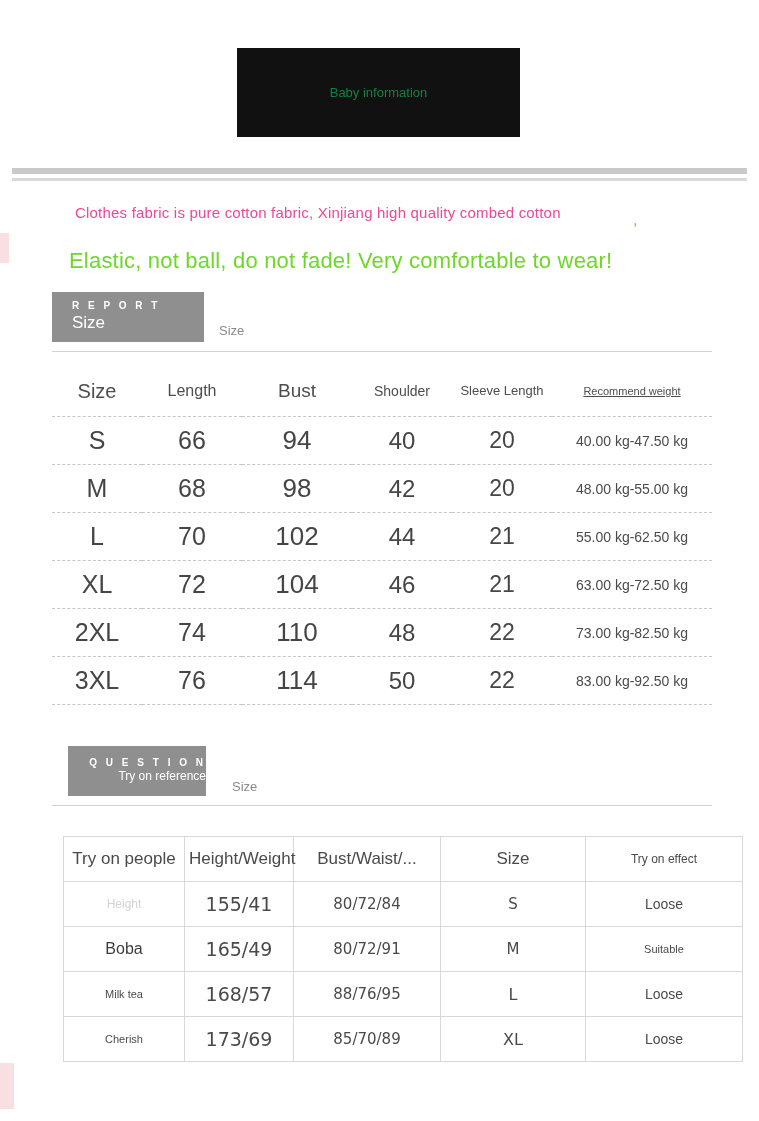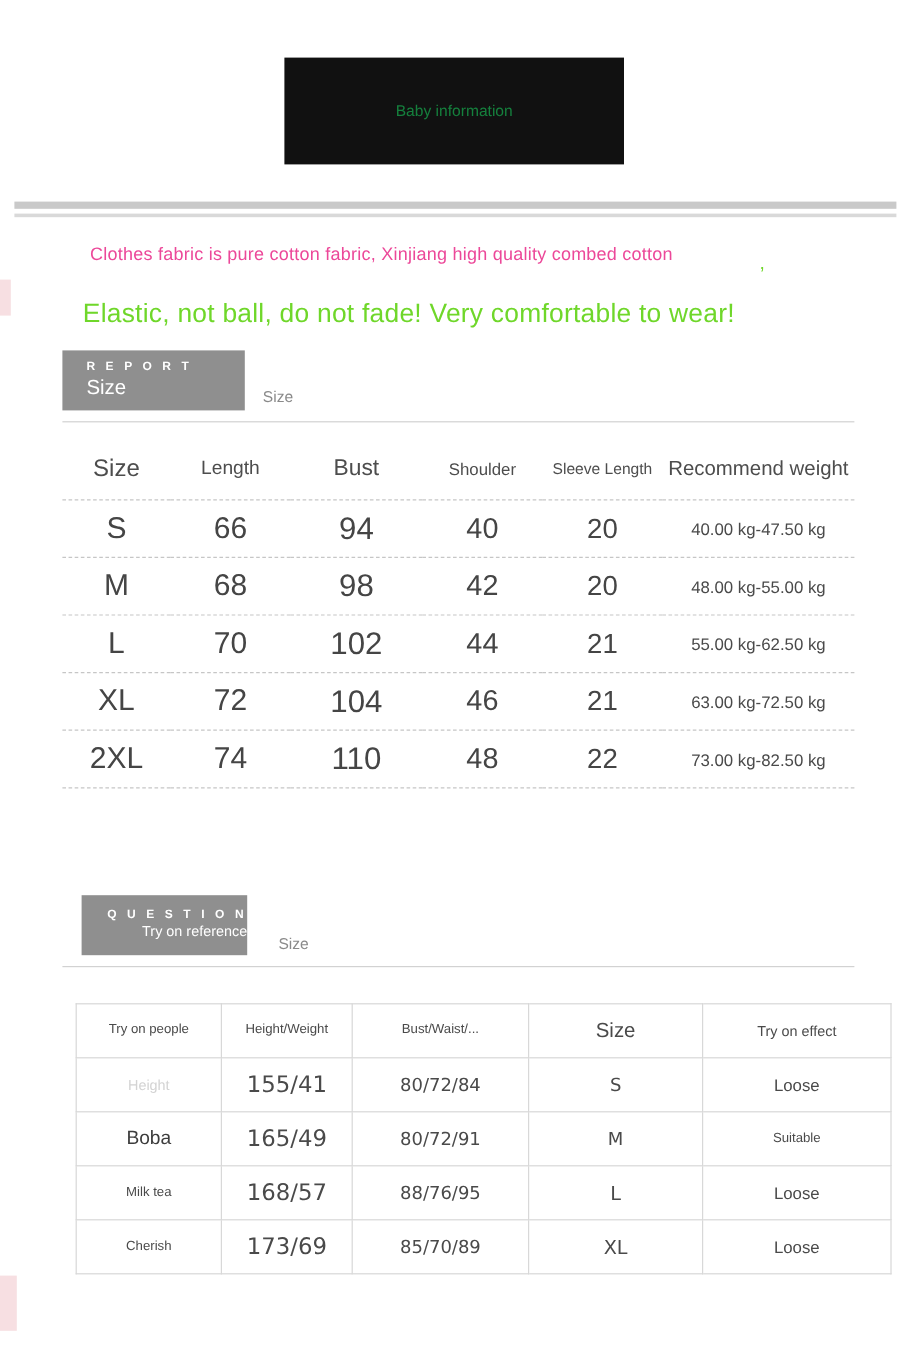--- a/index.html
+++ b/index.html
@@ -157,21 +157,21 @@
   .col-bust   { width: 110px; }
   .col-should { width: 100px; }
   .col-sleeve { width: 100px; }
   .col-weight { width: 160px; }
 
   th.col-size   { font-size: 20px; }
   th.col-length { font-size: 16px; }
   th.col-bust   { font-size: 19px; }
   th.col-should { font-size: 14px; }
   th.col-sleeve { font-size: 13px; line-height: 1.25; }
-  th.col-weight { font-size: 17px; }
+  th.col-weight { font-size: 11px; text-decoration: underline; }
 
   td.col-size   { font-size: 25px; color: #454545; }
   td.col-length { font-size: 25px; color: #454545; }
   td.col-bust   { font-size: 26px; color: #454545; }
   td.col-should { font-size: 24px; color: #454545; }
   td.col-sleeve { font-size: 23px; color: #454545; }
   td.col-weight { font-size: 14px; color: #4a4a4a; }
 
   
   #q-tab { left: 68px; top: 746px; width: 138px; height: 50px; align-items: flex-end; }
@@ -188,21 +188,21 @@
     table-layout: fixed;
   }
   .tryon-table th, .tryon-table td {
     border: 1px solid #d8d8d8;
     text-align: center;
     font-weight: normal;
     color: #4a4a4a;
     padding: 0 4px;
     vertical-align: middle;
   }
-  .tryon-table thead th { height: 44px; font-size: 11px; line-height: 1.2; }
+  .tryon-table thead th { height: 44px; font-size: 17px; line-height: 1.2; }
   .tryon-table thead th.hdr-size { font-size: 17px; }
   .tryon-table thead th.hdr-effect { font-size: 12px; }
   .tryon-table tbody td { height: 44px; }
 
   .tc-people { width: 112px; }
   .tc-hw     { width: 100px; }
   .tc-bwh    { width: 138px; }
   .tc-size   { width: 136px; }
   .tc-effect { width: 148px; }
 
@@ -295,20 +295,28 @@
       <td class="col-sleeve">21</td>
       <td class="col-weight">63.00 kg-72.50 kg</td>
     </tr>
     <tr>
       <td class="col-size">2XL</td>
       <td class="col-length">74</td>
       <td class="col-bust">110</td>
       <td class="col-should">48</td>
       <td class="col-sleeve">22</td>
       <td class="col-weight">73.00 kg-82.50 kg</td>
+    </tr>
+    <tr>
+      <td class="col-size">3XL</td>
+      <td class="col-length">76</td>
+      <td class="col-bust">114</td>
+      <td class="col-should">50</td>
+      <td class="col-sleeve">22</td>
+      <td class="col-weight">83.00 kg-92.50 kg</td>
     </tr>
   </tbody>
 </table>
 
 <div class="sect-tab small" id="q-tab">
   <div class="kicker">Q U E S T I O N</div>
   <div class="title">Try on reference</div>
 </div>
 <div class="sect-side-label" id="q-side">Size</div>
 <div class="sect-rule" id="q-rule"></div>

